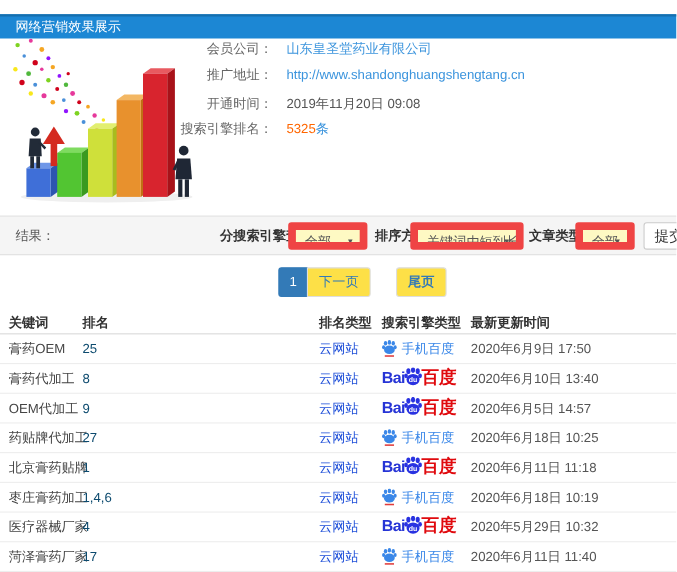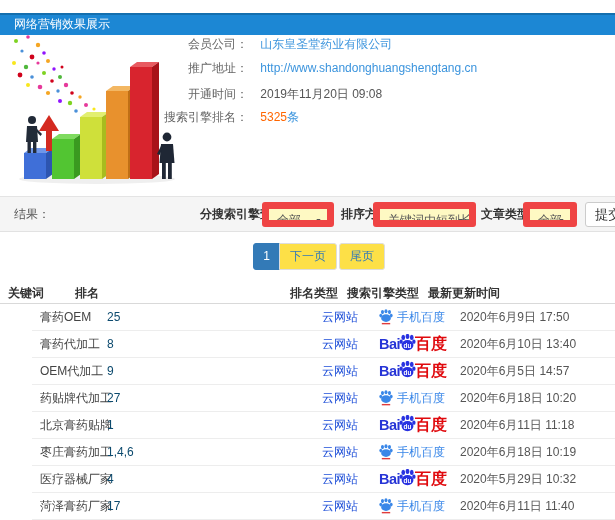--- a/index.html
+++ b/index.html
@@ -47,26 +47,26 @@
   .pg {
     display:inline-block; height:27px; line-height:25px; border:1px solid #ddd;
     background:#fde047; color:#337ab7; text-decoration:none; padding:0 10px;
     vertical-align:top; cursor:pointer;
   }
   .pg.active {
     background:#337ab7; border-color:#337ab7; color:#fff;
     width:27px; padding:0; text-align:center; border-radius:3px 0 0 3px;
   }
   .pg.next { margin-left:-1px; border-radius:0 3px 3px 0; }
-  .pg.last { margin-left:2px; border-radius:3px; }
+  .pg.last { margin-left:23px; border-radius:3px;font-weight:bold; }
   
   .tbl { position:absolute; left:0; top:285px; width:615px;text-decoration:underline; }
   .thead { position:relative; height:19px; border-bottom:1px solid #d9d9d9; font-weight:bold; color:#333; }
   .thead span { position:absolute; top:0; }
-  .trow { position:relative; height:27px; border-bottom:1px solid #ededed; color:#555;margin-left:32px; }
+  .trow { position:relative; height:27px; border-bottom:1px solid #ededed; color:#555; }
   .c { position:absolute; top:0; line-height:26px; white-space:nowrap; }
   .c1 { left:8px; color:#444; }
   .c2 { left:75px; color:#0c4a6e; text-decoration:none; cursor:pointer; }
   .c3 { left:290px; color:#1d4ed8; }
   .c4 { left:347px; display:flex; align-items:center; height:26px; }
   .c5 { left:428px; color:#555; }
   .h1{left:8px;} .h2{left:75px;} .h3{left:290px;} .h4{left:347px;} .h5{left:428px;}
   
   .mbd { display:flex; align-items:center; }
   .mbd svg { display:block; margin-right:4px; }
@@ -305,21 +305,21 @@
                 <ellipse cx="2.5" cy="9" rx="2" ry="2.6"></ellipse>
             <ellipse cx="17.5" cy="9" rx="2" ry="2.6"></ellipse>
                 <ellipse cx="10" cy="12.5" rx="7" ry="5.5"></ellipse>
           </g>
           <rect x="4" y="19.5" width="12" height="2" fill="#e03c3c"></rect>
         </svg>
         <span class="mbd-label">手机百度</span>
       </span>
 
     </span>
-    <span class="c c5">2020年6月18日 10:20</span>
+    <span class="c c5">2020年6月18日 10:25</span>
   </div>
 
   <div class="trow">
     <span class="c c1">北京膏药贴牌</span>
     <a class="c c2">1</a>
     <span class="c c3">云网站</span>
     <span class="c c4">
 
       <span class="bd">
         <span class="bd-bai">Bai</span>

